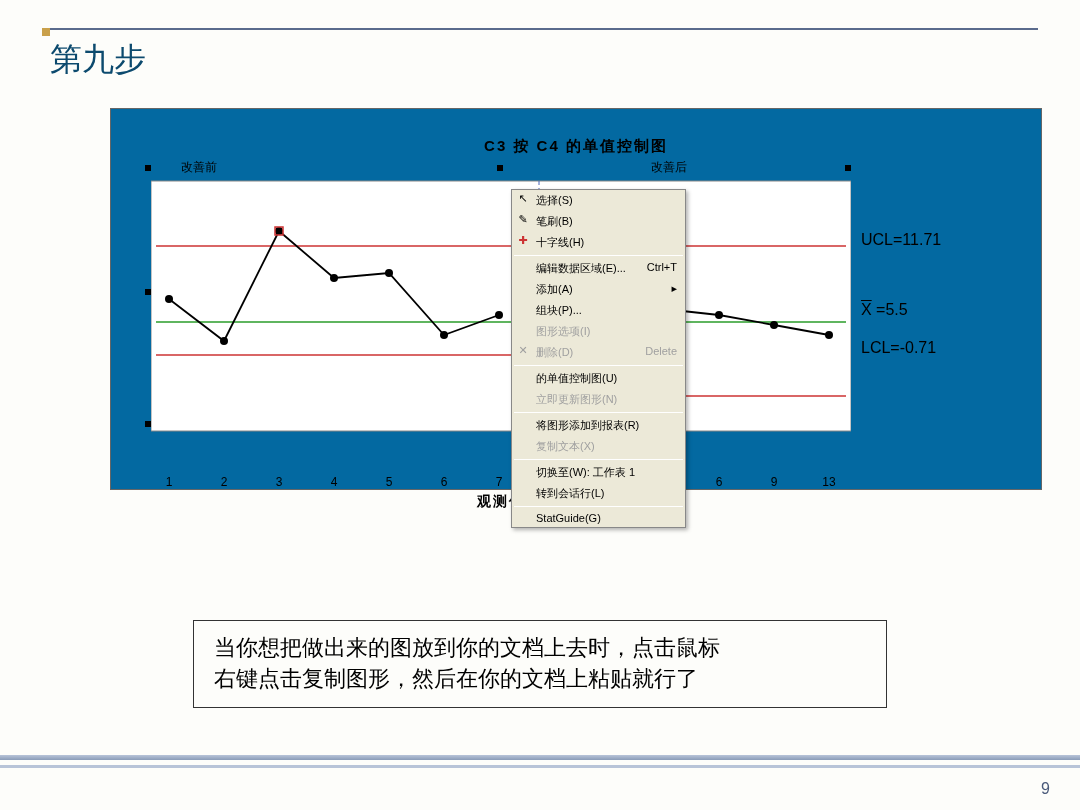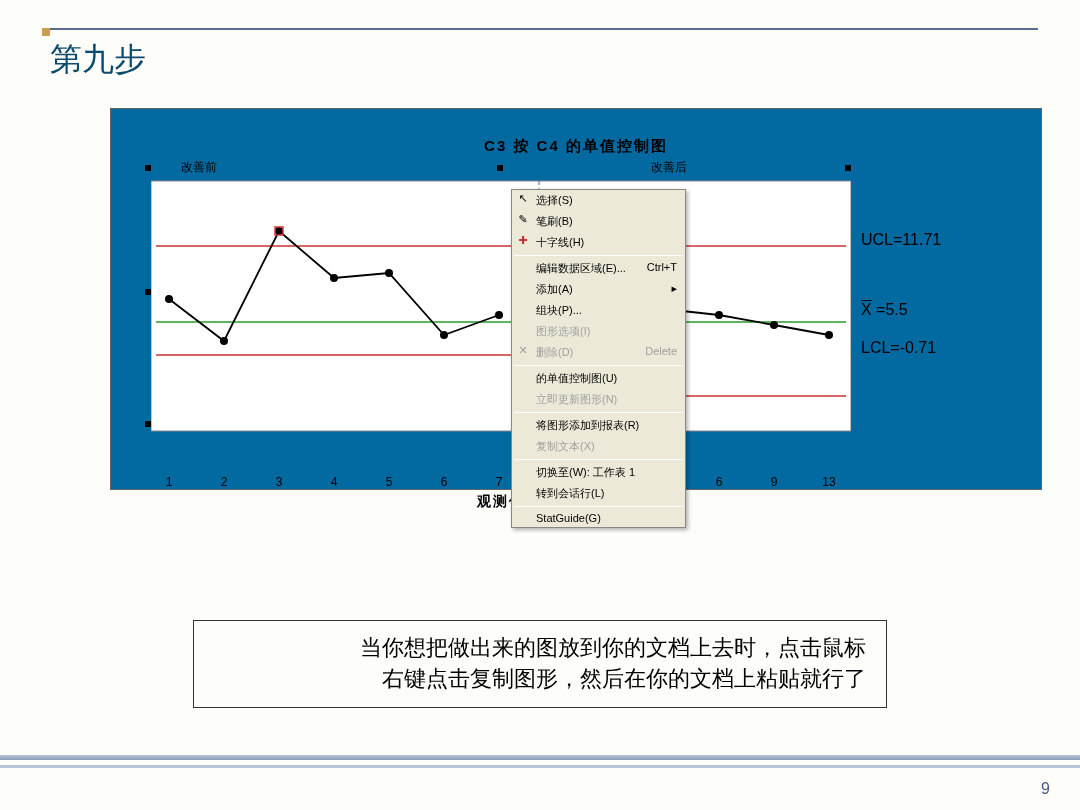--- a/index.html
+++ b/index.html
@@ -20,21 +20,21 @@
   .group-labels div { position: absolute; }
   .limit-label { position: absolute; font-size: 16px; white-space: nowrap; }
   .handle { position: absolute; width: 6px; height: 6px; background: #000; }
   .context-menu { position: absolute; top: 80px; left: 400px; width: 175px; background: #ece9d8; border: 1px solid #888; box-shadow: 2px 2px 4px rgba(0,0,0,0.3); font-size: 11px; font-family: "SimSun", sans-serif; }
   .menu-item { padding: 3px 8px 3px 24px; position: relative; white-space: nowrap; }
   .menu-item.selected { background: #2a5cd4; color: #fff; }
   .menu-item.disabled { color: #a0a0a0; }
   .menu-sep { height: 1px; background: #b0b0a0; margin: 2px 2px; border-bottom: 1px solid #fff; }
   .menu-icon { position: absolute; left: 4px; top: 2px; width: 14px; height: 14px; font-size: 11px; text-align: center; }
   .menu-shortcut { float: right; margin-left: 10px; }
-  .caption-box { position: absolute; top: 620px; left: 193px; width: 694px; border: 1px solid #333; padding: 12px 20px; text-align: right; }
+  .caption-box { position: absolute; top: 620px; left: 193px; width: 694px; border: 1px solid #333; padding: 12px 20px; text-align: left; }
   .caption-box div { font-size: 22px; line-height: 1.4; font-family: "SimSun", serif; }
   .footer-line1 { position: absolute; bottom: 50px; left: 0; width: 100%; height: 5px; background: linear-gradient(to bottom, #b8c4d8, #8a9cb8); }
   .footer-line2 { position: absolute; bottom: 42px; left: 0; width: 100%; height: 3px; background: #b8c4d8; }
   .page-num { position: absolute; bottom: 12px; right: 30px; font-size: 16px; color: #4a5a7a; }
 </style>
 </head>
 <body>
 
 <div class="title-line"></div>
 <div class="title-left-box"></div>

